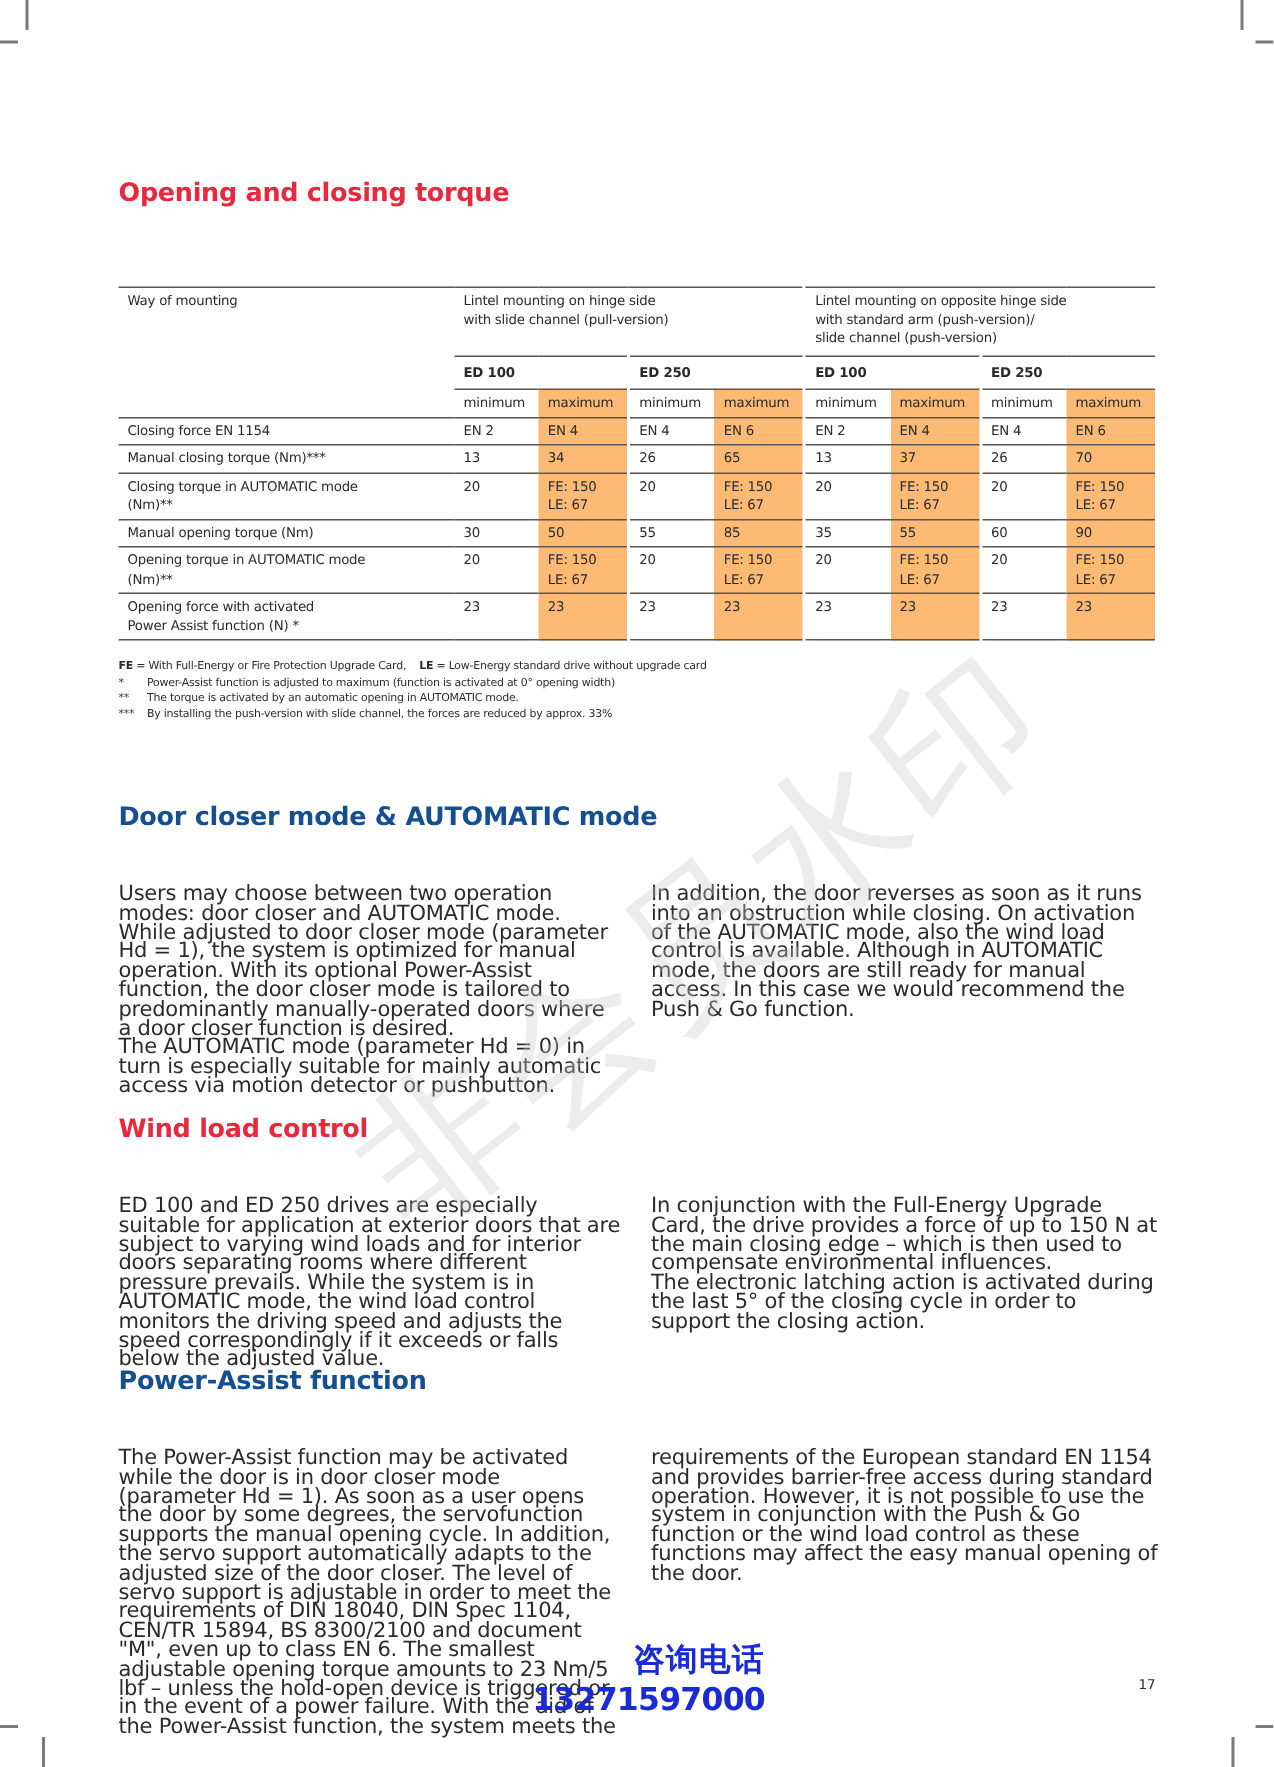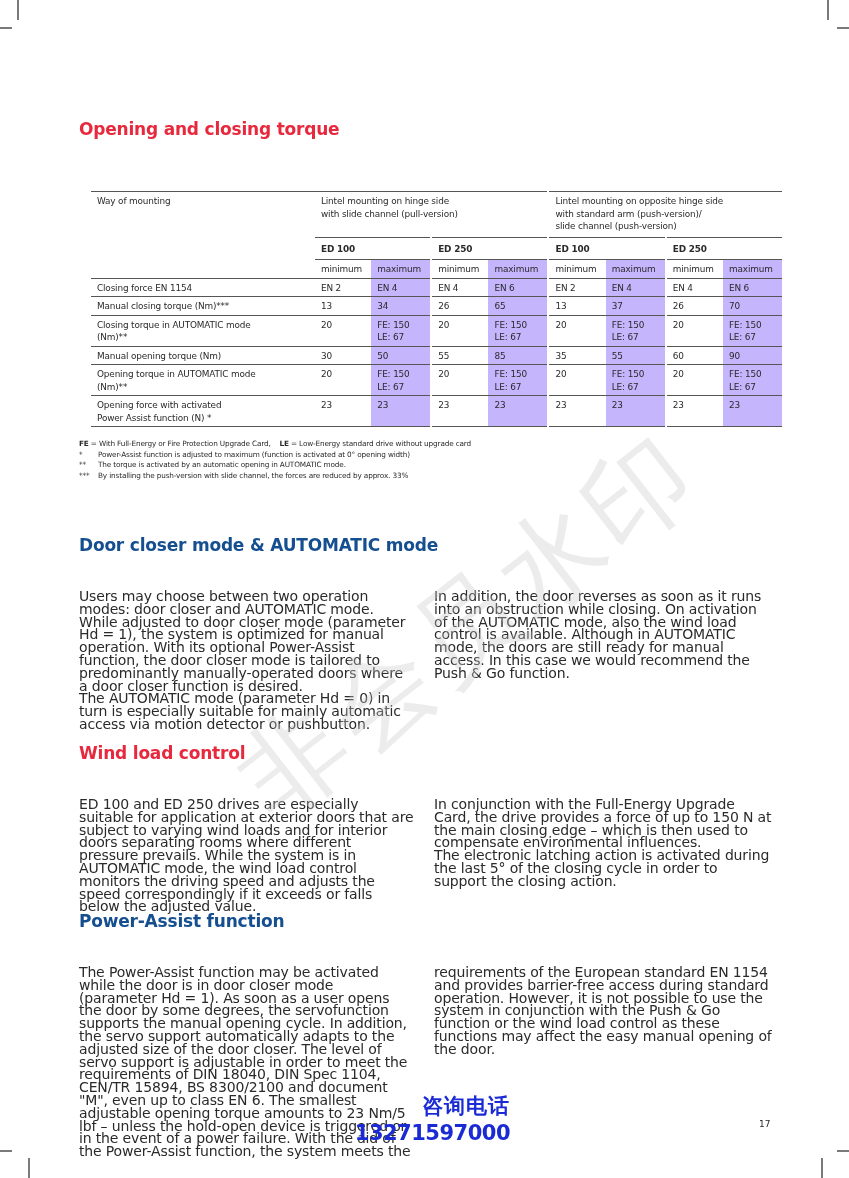--- a/index.html
+++ b/index.html
@@ -8,26 +8,26 @@
 
   .crop { position: absolute; background: #7a7a7a; }
 
   h2.sec { position: absolute; left: 79px; font-family: "DejaVu Sans", sans-serif; font-weight: bold; font-size: 17px; letter-spacing: -0.2px; }
   h2.red { color: #e8283c; }
   h2.blue { color: #164f8f; }
 
   .para { position: absolute; font-family: "DejaVu Sans", sans-serif; font-size: 14px; line-height: 12.8px; color: #2a2a2a; letter-spacing: -0.15px; }
   .para p { margin: 0; }
 
-  table.torque { position: absolute; left: 91px; top: 191px; width: 691px; border-collapse: collapse; font-family: "DejaVu Sans", sans-serif; font-size: 8.9px; color: #2a2a2a; letter-spacing: -0.15px; }
+  table.torque { position: absolute; left: 79px; top: 191px; width: 691px; border-collapse: collapse; font-family: "DejaVu Sans", sans-serif; font-size: 8.9px; color: #2a2a2a; letter-spacing: -0.15px; }
   table.torque td { vertical-align: top; padding: 3px 6px 2px 6px; line-height: 12.5px; }
   table.torque tr.top td { border-top: 1.5px solid #555; }
   table.torque td.lab { width: 224px; }
   table.torque td.sep { border-top: 1.5px solid #555; }
-  table.torque td.shade { background: #c4b5fd; }
+  table.torque td.shade { background: #fdba74; }
   table.torque tr.bottom td { border-bottom: 1.5px solid #555; }
   table.torque td.colgap { border-left: 2px solid #fff; }
   table.torque b { font-weight: bold; }
 
   .notes { position: absolute; left: 79px; top: 439px; font-family: "DejaVu Sans", sans-serif; font-size: 7.3px; line-height: 10.5px; color: #2a2a2a; letter-spacing: -0.15px; }
   .notes .row { display: flex; }
   .notes .mk { width: 19px; flex: none; }
 
   .watermark { position: absolute; left: 200px; top: 440px; width: 480px; height: 330px; pointer-events: none; }
   .watermark span { position: absolute; left: 10px; top: 120px; font-family: "DejaVu Sans", sans-serif; font-size: 105px; color: rgba(200,200,200,0.35); transform: rotate(-38deg); transform-origin: left top; white-space: nowrap; letter-spacing: 4px; }

